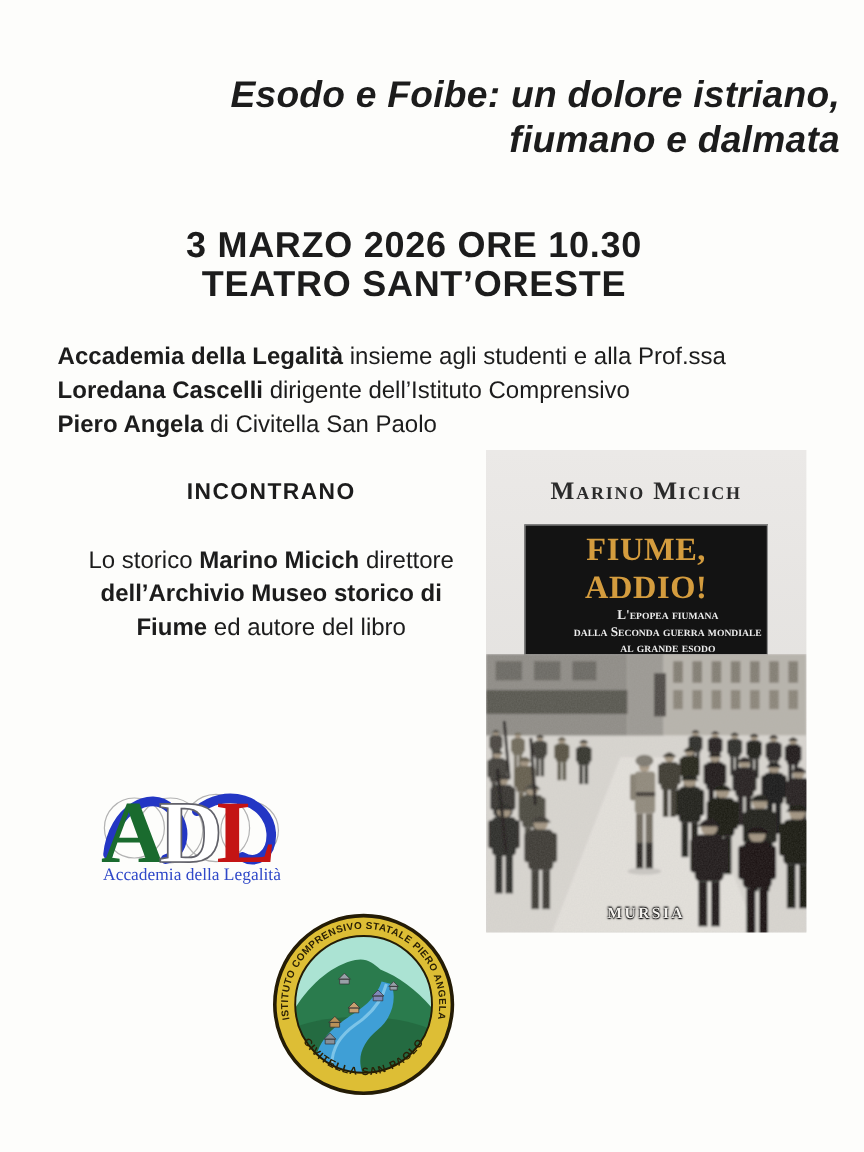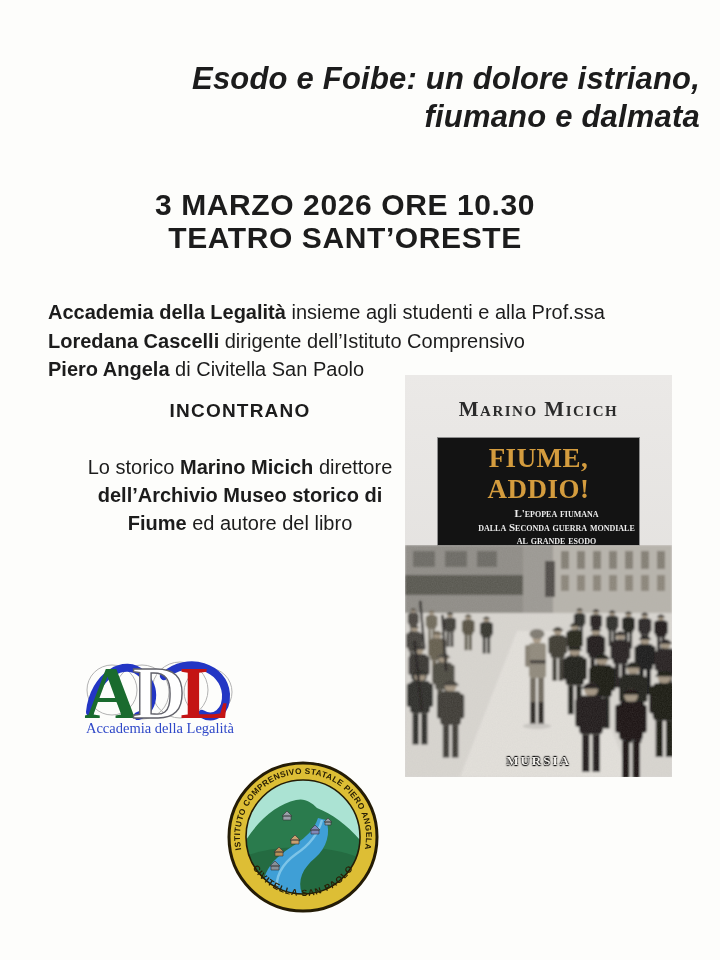--- a/index.html
+++ b/index.html
@@ -3,22 +3,22 @@
 <meta charset="utf-8">
 <style>
   html,body{margin:0;padding:0;background:#ffffff;}
   .page{position:relative;width:720px;height:960px;background:#fdfdfb;
         font-family:"Liberation Sans",sans-serif;color:#1c1c1c;overflow:hidden;}
 
   .title{position:absolute;top:60px;left:0;width:700px;text-align:right;
          font-size:31px;font-weight:700;font-style:italic;line-height:38px;letter-spacing:.2px;}
   .when{position:absolute;top:175px;left:0;width:690px;text-align:center;
         font-size:30px;font-weight:700;line-height:33px;letter-spacing:.6px;margin-top:13px;}
-  .intro{position:absolute;top:298px;left:48px;width:610px;font-size:20px;line-height:28.5px;}
-  .meet{position:absolute;top:400px;left:50px;width:380px;text-align:center;}
+  .intro{position:absolute;top:283px;left:48px;width:610px;font-size:20px;line-height:28.5px;}
+  .meet{position:absolute;top:400px;left:36px;width:380px;text-align:center;}
   .meet-h{font-size:19px;font-weight:700;letter-spacing:1.2px;}
   .meet-body{margin-top:31px;font-size:20px;line-height:28px;}
 
   .cover{position:absolute;left:405px;top:375px;width:267px;height:402px;
          background:linear-gradient(#ebe9e7,#dddbd8);font-family:"Liberation Serif",serif;}
   .cover-author{position:absolute;top:22px;width:100%;text-align:center;
          font-variant:small-caps;font-weight:700;font-size:21px;letter-spacing:1.5px;color:#2b2b2b;}
   .cover-box{position:absolute;left:32px;top:62px;width:203px;height:109px;box-sizing:border-box;
          background:#131313;border:1px solid #8f8f8f;text-align:center;color:#ececec;}
   .cover-title{margin-top:5px;font-size:27px;font-weight:700;color:#d49c3e;letter-spacing:.5px;}

